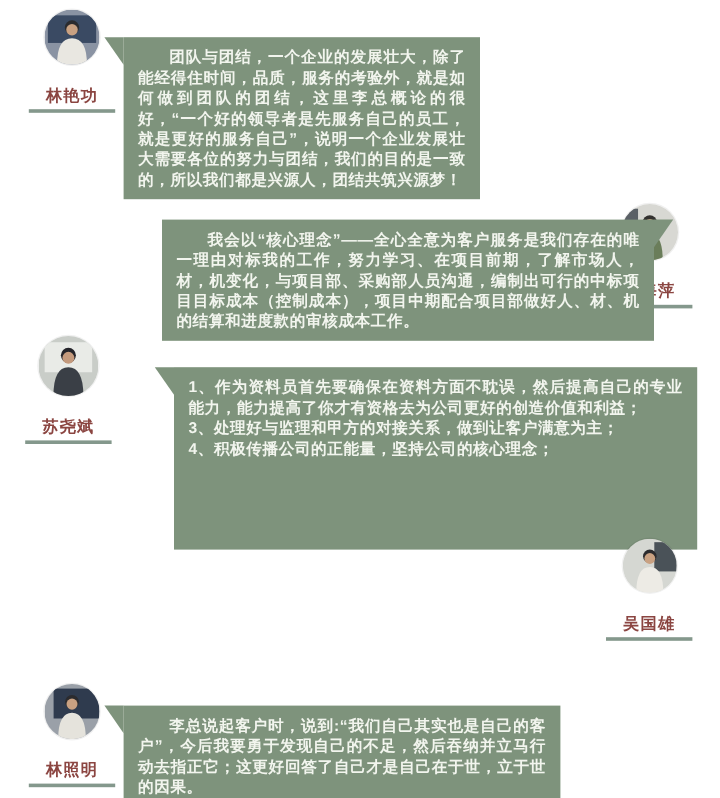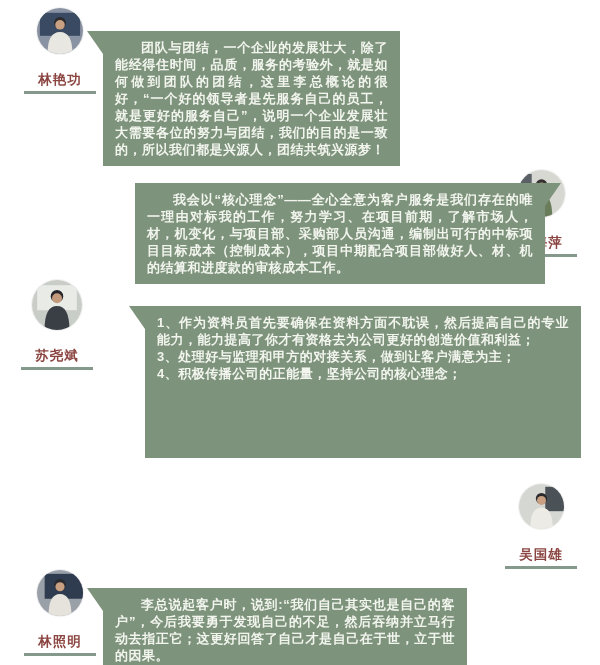--- a/index.html
+++ b/index.html
@@ -28,21 +28,21 @@
   }
   .bubble p{margin:0;}
   .bubble p.indent{text-indent:2em;}
   .tail{position:absolute;width:0;height:0;top:0;}
   .tail-left{left:-16px;border-top:23px solid var(--bubble-bg,#7e937c);border-left:16px solid transparent;}
   .tail-right{right:-16px;border-top:23px solid var(--bubble-bg,#7e937c);border-right:16px solid transparent;}
   
   .aw1{left:22px;top:8px;width:76px;}   .aw1 .avatar{width:46px;height:46px;}
   .aw2{left:503px;top:170px;width:76px;}.aw2 .avatar{width:47px;height:47px;}
   .aw3{left:17px;top:280px;width:80px;} .aw3 .avatar{width:50px;height:50px;}
-  .aw4{left:503px;top:484px;width:76px;}.aw4 .avatar{width:45px;height:45px;}
+  .aw4{left:503px;top:449px;width:76px;}.aw4 .avatar{width:45px;height:45px;}
   .aw5{left:22px;top:570px;width:76px;} .aw5 .avatar{width:46px;height:46px;}
   .b1{left:103px;top:31px;width:297px;min-height:121px;}
   .b2{left:135px;top:183px;width:410px;min-height:99px;}
   .b3{left:103px;top:306px;width:436px;min-height:152px;margin-left:42px;}
   .b4{left:135px;top:485px;width:370px;min-height:82px;}
   .b5{left:103px;top:588px;width:364px;min-height:67px;}
 </style>
 </head>
 <body>
 

